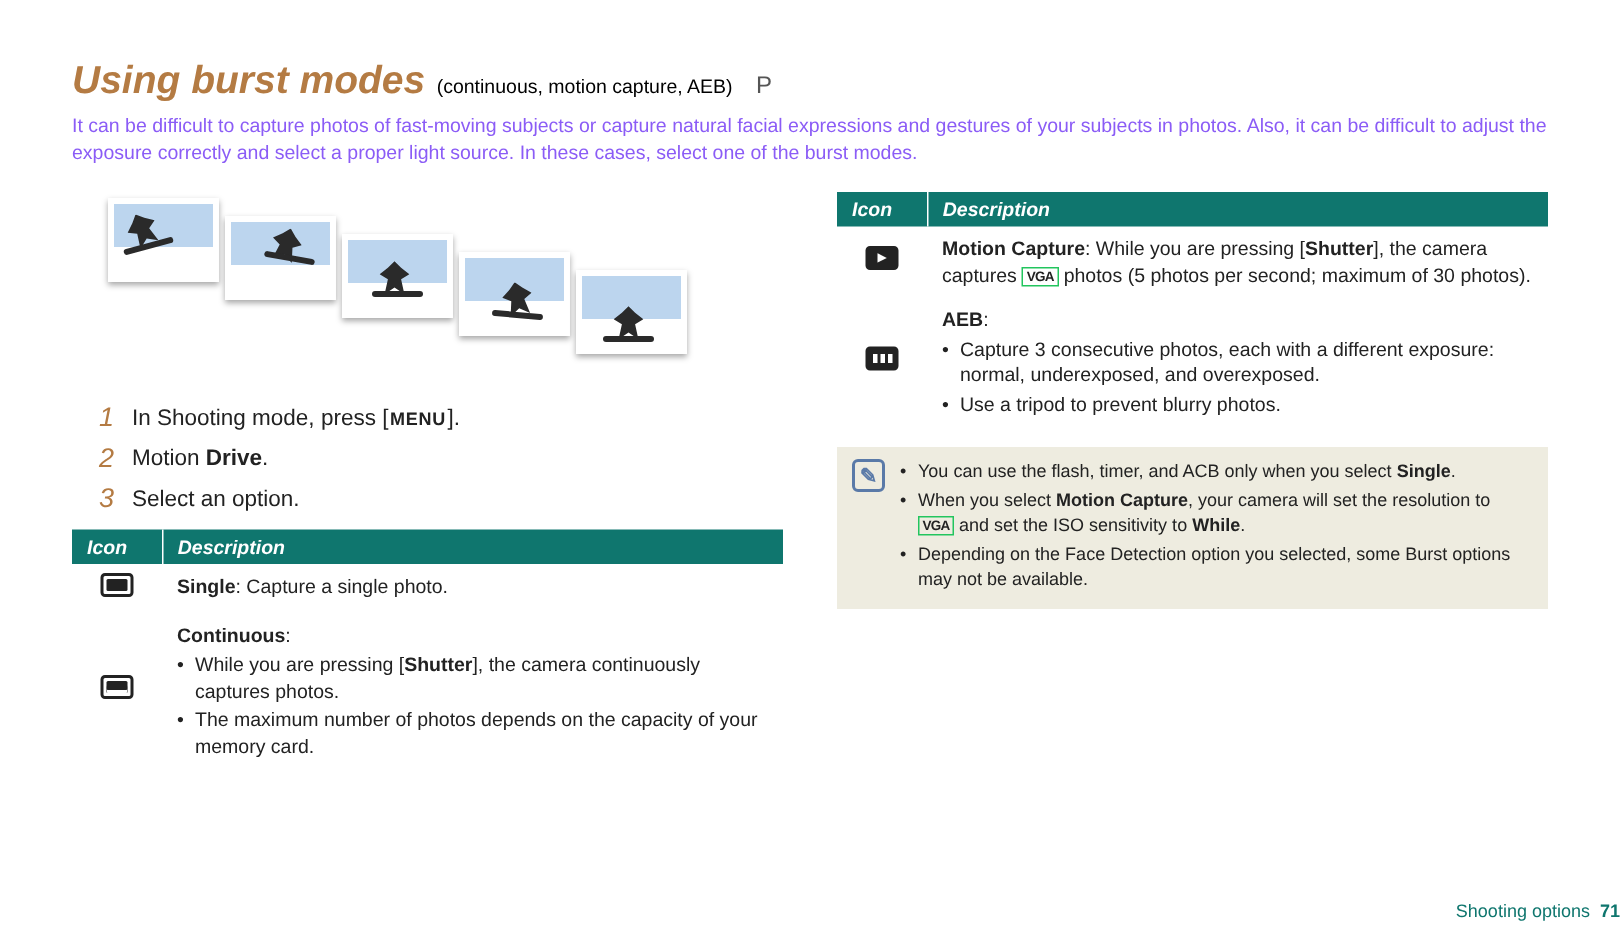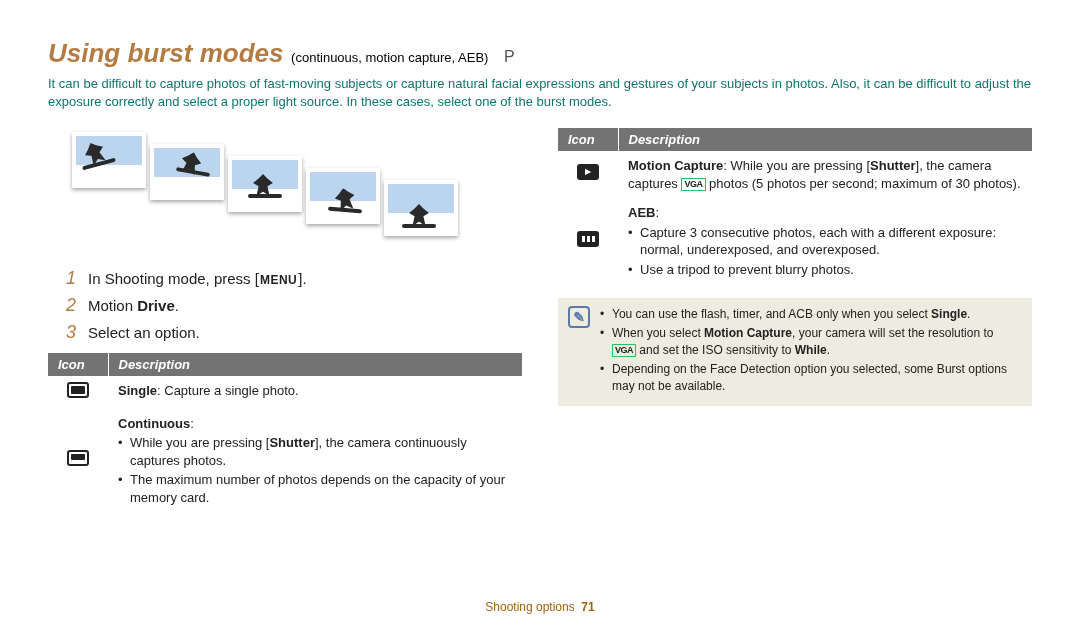--- a/index.html
+++ b/index.html
@@ -25,21 +25,21 @@
     font-weight: 400;
     color: #000000;
     margin-left: 4px;
   }
   .title-p {
     font-size: 16px;
     color: #555;
     margin-left: 12px;
     font-weight: 400;
   }
-  .intro { font-size: 13px; color: #0f766e; line-height: 1.35; margin-bottom: 18px; }
+  .intro { font-size: 13px; color: #8b5cf6; line-height: 1.35; margin-bottom: 18px; }
 
   .cols { display: flex; gap: 36px; }
   .col { flex: 1; min-width: 0; }
 
   .thumbs {
     display: flex;
     gap: 4px;
     padding: 4px 6px 6px 24px;
     margin-bottom: 26px;
   }
@@ -79,21 +79,21 @@
     font-weight: 900;
     font-size: 12px;
     letter-spacing: 0.5px;
     padding: 0 1px;
     vertical-align: middle;
     text-align: center;
   }
 
   table.icon-table { width: 100%; border-collapse: collapse; font-size: 13px; }
   .icon-table thead th {
-    background: #737373;
+    background: #0f766e;
     color: #fff;
     font-weight: 600;
     text-align: left;
     padding: 4px 10px;
     border-left: 1px solid #fff;
     font-style: italic;
   }
   .icon-table thead th:first-child { border-left: none; width: 60px; }
   .icon-table td { padding: 6px 10px; vertical-align: top; line-height: 1.35; }
   .icon-cell { text-align: center; vertical-align: middle !important; }
@@ -149,23 +149,23 @@
     line-height: 18px;
   }
   .note-box ul { list-style: none; }
   .note-box ul li { position: relative; padding-left: 12px; margin-bottom: 2px; }
   .note-box ul li::before { content: "•"; position: absolute; left: 0; top: 0; }
 
   .footer {
     position: absolute;
     bottom: 16px;
     left: 0; right: 0;
-    text-align: center;
+    text-align: right;
     font-size: 12px;
-    color: #a16207;
+    color: #0f766e;
   }
   .footer .pg { font-weight: 700; }
 </style>
 </head>
 <body>
 
 <div class="title-line">
   <span class="title-main">Using burst modes</span>
   <span class="title-sub">(continuous, motion capture, AEB)</span>
   <span class="title-p">P</span>

